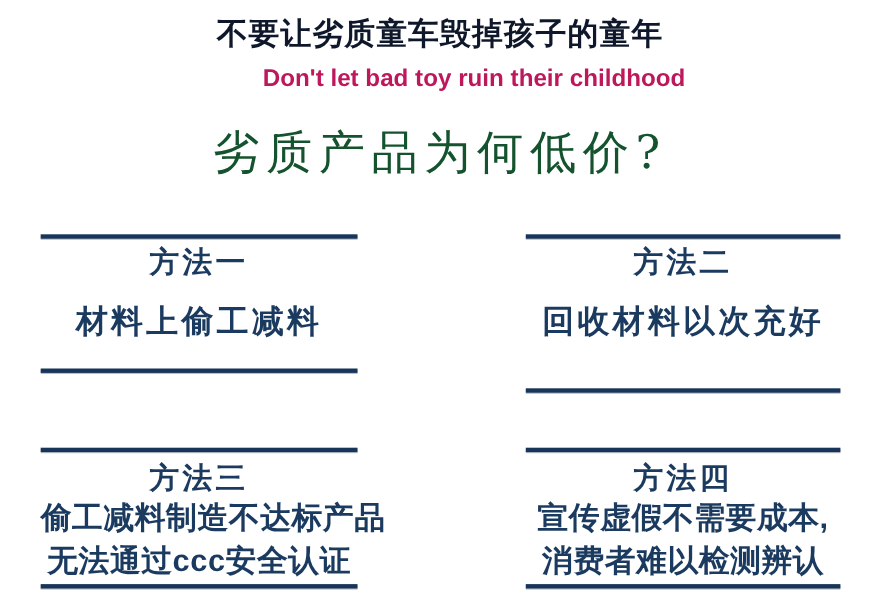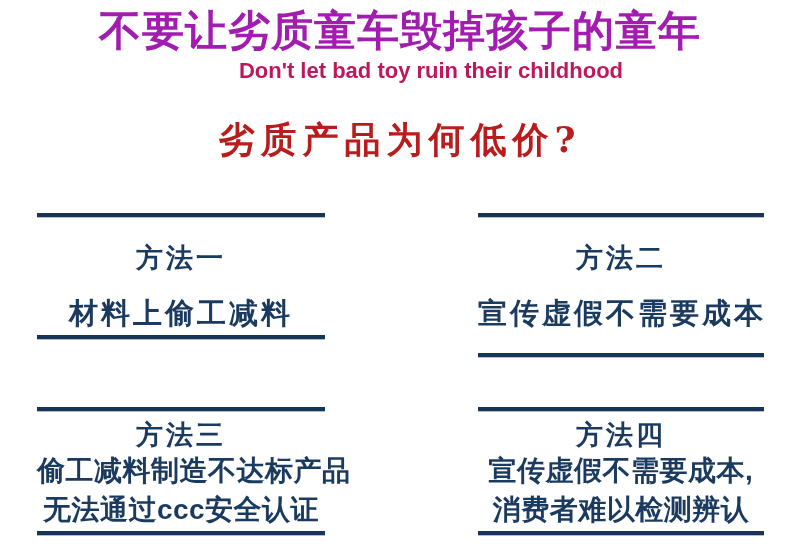--- a/index.html
+++ b/index.html
@@ -15,25 +15,25 @@
     overflow: hidden;
     font-family: "Liberation Sans", "DejaVu Sans", sans-serif;
     color: #1b3a5f;
   }
   .main-title {
     position: absolute;
     top: 6px;
     left: 0;
     width: 100%;
     text-align: center;
-    font-size: 42px;
+    font-size: 28px;
     line-height: 50px;
     font-weight: 700;
     letter-spacing: 1px;
-    color: #a21caf;
+    color: #0f172a;
   }
   .sub-title {
     position: absolute;
     top: 56px;
     left: 0;
     width: 100%;
     text-align: center;
     font-size: 22px;
     line-height: 30px;
     font-weight: 700;
@@ -41,25 +41,25 @@
     color: #be185d;
     margin-left: 31px;
   }
   .section-heading {
     position: absolute;
     top: 112px;
     left: 0;
     width: 100%;
     text-align: center;
     font-family: "DejaVu Serif", "Liberation Serif", serif;
-    font-size: 36px;
+    font-size: 42px;
     line-height: 54px;
-    font-weight: 700;
+    font-weight: 400;
     letter-spacing: 6px;
-    color: #b91c1c;
+    color: #14532d;
   }
   .card {
     position: absolute;
     text-align: center;
   }
   .rule {
     position: absolute;
     left: 0;
     right: 0;
     height: 4px;
@@ -68,21 +68,21 @@
   }
   .rule-top { top: 0; }
   .rule-bottom { bottom: 0; }
   .card-title {
     font-size: 27px;
     line-height: 28px;
     font-weight: 700;
     letter-spacing: 3px;
     white-space: nowrap;
   }
-  .row1 .card-title { margin-top: 31px; }
+  .row1 .card-title { margin-top: 11px; }
   .row2 .card-title { margin-top: 14px; }
   .card-body {
     font-weight: 700;
     white-space: nowrap;
   }
   .row1 .card-body {
     margin-top: 27px;
     font-size: 29px;
     line-height: 28px;
     letter-spacing: 3px;
@@ -113,21 +113,21 @@
   <div class="card card-1 row1">
     <div class="rule rule-top"></div>
     <div class="card-title">方法一</div>
     <div class="card-body">材料上偷工减料</div>
     <div class="rule rule-bottom"></div>
   </div>
 
   <div class="card card-2 row1">
     <div class="rule rule-top"></div>
     <div class="card-title">方法二</div>
-    <div class="card-body">宣传虚假不需要成本</div>
+    <div class="card-body">回收材料以次充好</div>
     <div class="rule rule-bottom"></div>
   </div>
 
   <div class="card card-3 row2">
     <div class="rule rule-top"></div>
     <div class="card-title">方法三</div>
     <div class="card-body">偷工减料制造不达标产品</div>
     <div class="card-body">无法通过ccc安全认证</div>
     <div class="rule rule-bottom"></div>
   </div>

